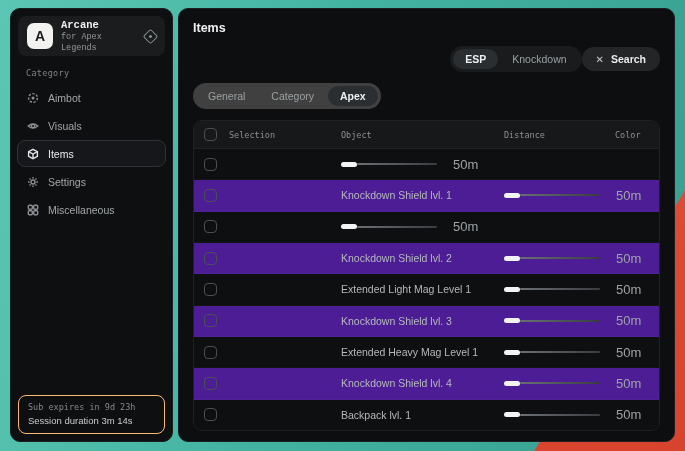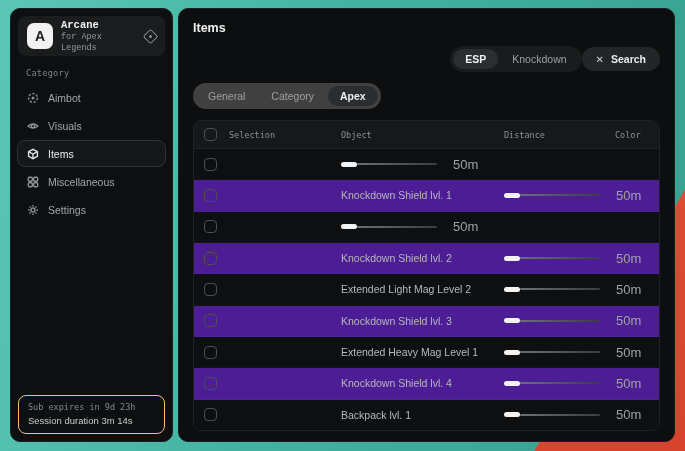--- a/index.html
+++ b/index.html
@@ -153,33 +153,33 @@
     </div>
     <div class="nav-item active">
       <svg viewBox="0 0 12 12">
         <path d="M6 1.3 L10.4 3.7 V8.3 L6 10.7 L1.6 8.3 V3.7 Z"></path>
           <path d="M1.6 3.7 L6 6 L10.4 3.7 M6 6 V10.7"></path>
       </svg>
       <span>Items</span>
     </div>
     <div class="nav-item">
       <svg viewBox="0 0 12 12">
+        <circle cx="6" cy="6" r="2"></circle>
+        <path d="M6 1v1.6 M6 9.4V11 M1 6h1.6 M9.4 6H11 M2.5 2.5l1.1 1.1 M8.4 8.4l1.1 1.1 M9.5 2.5 8.4 3.6 M3.6 8.4 2.5 9.5"></path>
+      </svg>
+      <span>Settings</span>
+    </div>
+    <div class="nav-item">
+      <svg viewBox="0 0 12 12">
         <rect x="1.3" y="1.3" width="4" height="4" rx="1"></rect>
           <rect x="6.7" y="1.3" width="4" height="4" rx="1"></rect>
         <rect x="1.3" y="6.7" width="4" height="4" rx="1"></rect>
           <rect x="6.7" y="6.7" width="4" height="4" rx="1"></rect>
       </svg>
       <span>Miscellaneous</span>
-    </div>
-    <div class="nav-item">
-      <svg viewBox="0 0 12 12">
-        <circle cx="6" cy="6" r="2"></circle>
-        <path d="M6 1v1.6 M6 9.4V11 M1 6h1.6 M9.4 6H11 M2.5 2.5l1.1 1.1 M8.4 8.4l1.1 1.1 M9.5 2.5 8.4 3.6 M3.6 8.4 2.5 9.5"></path>
-      </svg>
-      <span>Settings</span>
     </div>
   </div>
 
   <div class="side-footer">
     <div class="l1">Sub expires in 9d 23h</div>
     <div class="l2">Session duration 3m 14s</div>
   </div>
 </div>
 
 <div class="panel main">
@@ -280,21 +280,21 @@
     </div>
     <div class="c-color">
       
     </div>
   </div>
 
   <div class="t-row">
     <div class="c-sel">
               <div class="checkbox"></div>
             </div>
-    <div class="c-obj">Extended Light Mag Level 2</div>
+    <div class="c-obj">Extended Light Mag Level 1</div>
     <div class="c-dist">
       <div class="slider">
         <div class="handle"></div>
         <div class="track"></div>
       </div>
       <span class="dist-val">50m</span>
     </div>
     <div class="c-color">
       
     </div>

